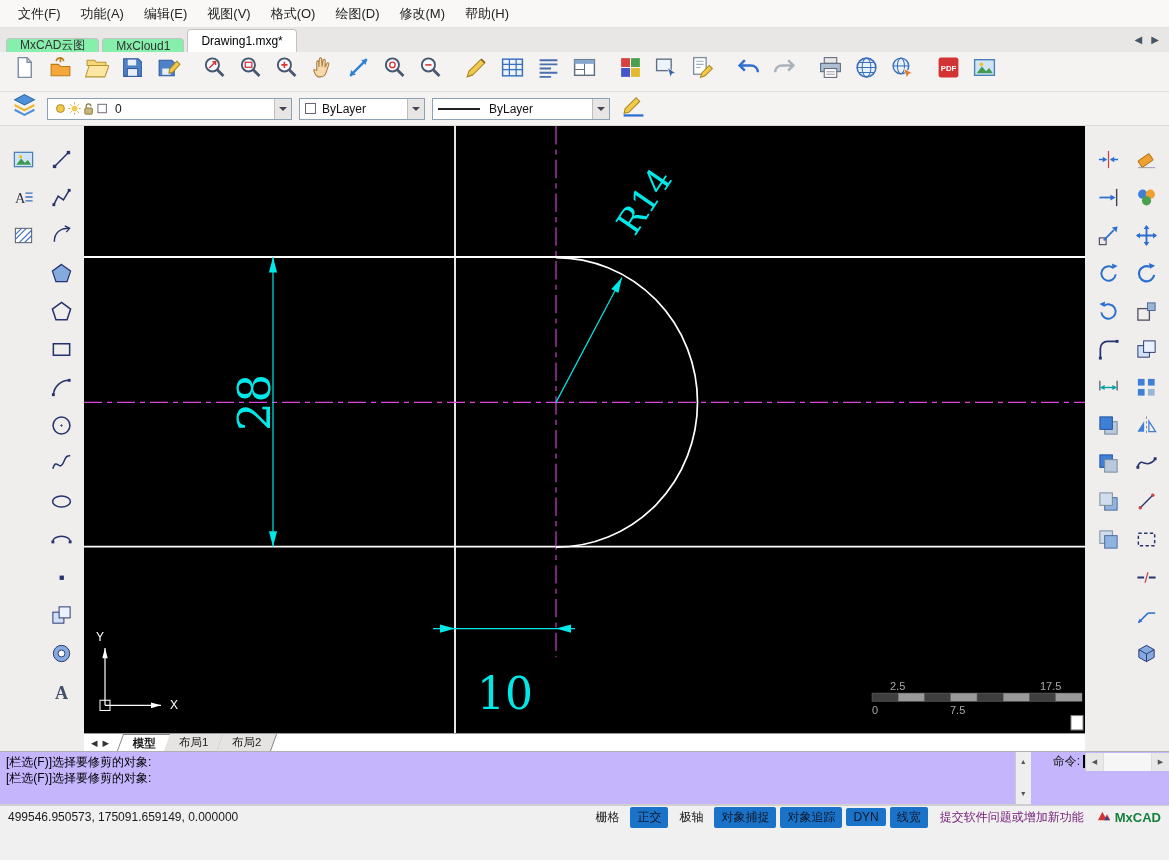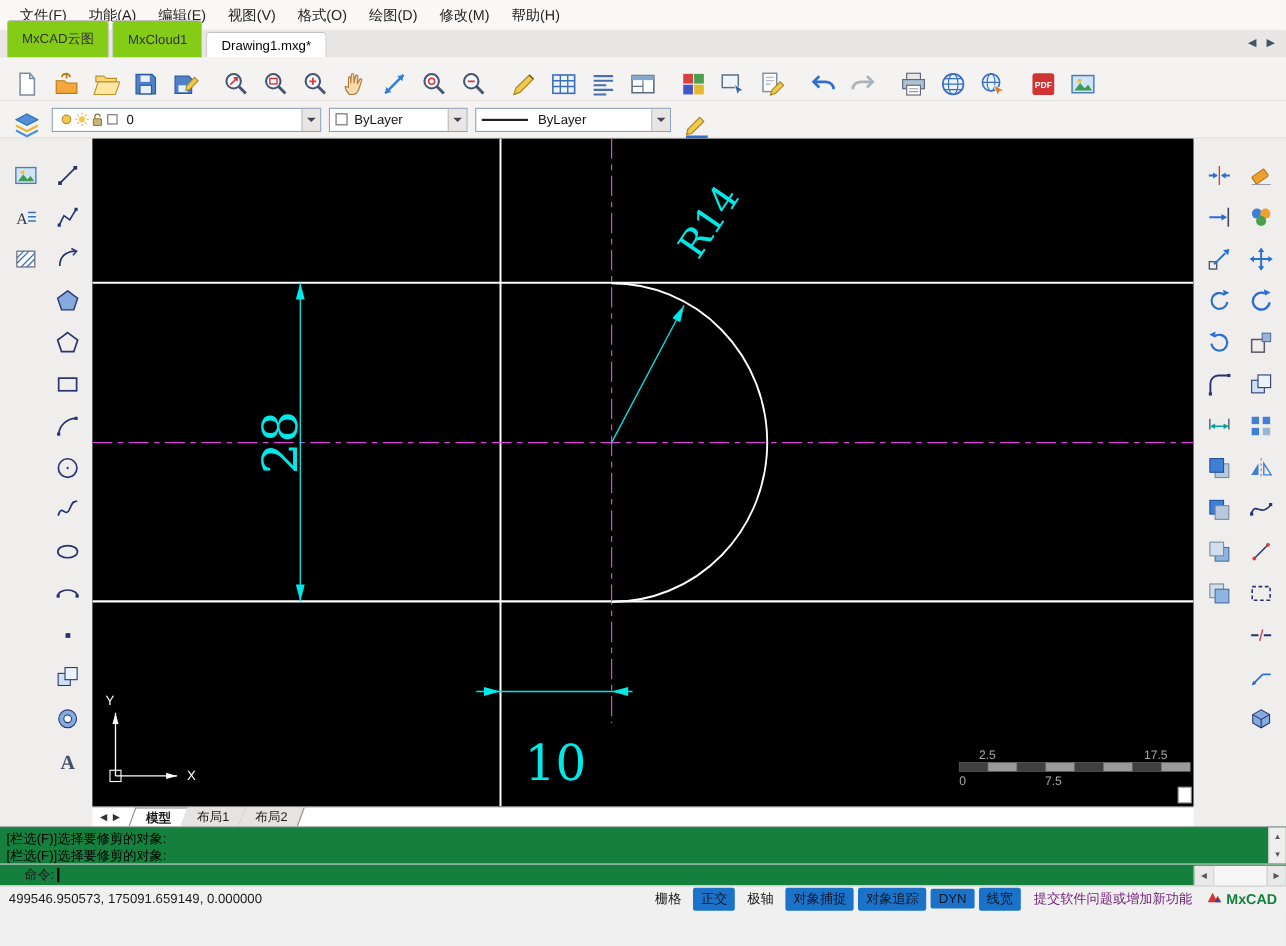--- a/index.html
+++ b/index.html
@@ -6,25 +6,25 @@
   html,body{width:1169px;height:860px;overflow:hidden;background:#f0f0f0;
     font-family:"Liberation Sans","DejaVu Sans",sans-serif;font-size:12px;color:#1a1a1a}
   .title-bar{height:32px;background:#fff;display:flex;align-items:center;padding-left:8px}
   .app-icon svg{width:18px;height:18px;display:block}
   .title-text{margin-left:7px;font-size:12.5px;color:#1a1a1a}
   .win-controls{margin-left:auto;display:flex;height:100%}
   .win-btn{width:46px;display:flex;align-items:center;justify-content:center;font-size:13px;color:#333}
   .menu-bar{height:28px;background:#f9f8f7;display:flex;align-items:center;padding-left:8px;border-bottom:1px solid #e6e4e2}
   .menu-item{padding:5px 10px;font-size:13px;color:#222}
   .doc-tabs{height:24px;background:#e9e7e5;display:flex;align-items:flex-end;padding-left:6px;position:relative}
-  .doc-tab{height:34px;display:flex;align-items:center;padding:0 13px;background:#84cc16;border:1px solid #c4c2c0;border-bottom:none;border-radius:4px 4px 0 0;margin-right:3px;font-size:12px;color:#333;white-space:nowrap}
+  .doc-tab{height:14px;display:flex;align-items:center;padding:0 13px;background:#86efac;border:1px solid #c4c2c0;border-bottom:none;border-radius:4px 4px 0 0;margin-right:3px;font-size:12px;color:#333;white-space:nowrap}
   .doc-tab.active{background:#fff;font-weight:400;color:#000;height:23px}
   .tab-nav{position:absolute;right:10px;top:6px;display:flex;gap:9px;color:#456;font-size:10px}
   .main-toolbar{height:40px;background:#f4f3f1;display:flex;align-items:center;padding-left:6px;border-bottom:1px solid #e2e0de}
-  .tb-btn{width:36px;height:34px;display:flex;align-items:flex-end;justify-content:center;border-radius:3px}
+  .tb-btn{width:36px;height:34px;display:flex;align-items:flex-start;justify-content:center;border-radius:3px}
   .tb-btn.gapped{margin-left:10px}
   .tb-btn svg{width:25px;height:25px;display:block}
   .prop-bar{height:34px;background:#f4f3f1;display:flex;align-items:center;gap:7px;padding-left:8px;border-bottom:1px solid #dcdad8}
   .prop-bar .tb-btn{width:32px}
   .combo{height:22px;background:#fff;border:1px solid #8da0b5;display:flex;align-items:center;padding-left:5px;font-size:12px;color:#111}
   .layer-combo{width:245px}.color-combo{width:126px}.linetype-combo{width:178px}
   .combo-icons svg{width:58px;height:15px;display:block;margin-right:4px}
   .swatch{width:11px;height:11px;background:#fefefe;border:1px solid #667;margin-right:6px}
   .lt-line{width:42px;height:2px;background:#222;margin-right:9px}
   .combo-value{flex:1}
@@ -37,21 +37,21 @@
   .tool-btn svg{width:23px;height:23px;display:block}
   .canvas-wrap{flex:1;display:flex;flex-direction:column;min-width:0}
   .canvas{flex:1;background:#000;position:relative}
   .canvas svg{position:absolute;inset:0;width:100%;height:100%}
   .sheet-bar{height:18px;background:#fff;border-top:1px solid #9a9a9a;display:flex;align-items:center;font-size:11.5px}
   .sheet-nav{display:flex;gap:5px;padding:0 7px;font-size:8.5px;color:#333}
   .sheet-tabs{display:flex;height:100%;align-items:stretch;padding-left:6px}
   .sheet-tab{display:flex;align-items:center;padding:0 12px;transform:skewX(-20deg);border-right:1px solid #888;background:#e6e4e2;margin-left:-2px}
   .sheet-tab.active{background:#fff;border:1px solid #888;border-bottom:none;font-weight:700}
   .sheet-tab .unskew{transform:skewX(20deg);white-space:nowrap}
-  .command-panel{height:54px;background:#15803d;border-top:1px solid #b0b0b0;display:flex;flex-direction:column;font-size:12px}
+  .command-panel{height:54px;background:#c4b5fd;border-top:1px solid #b0b0b0;display:flex;flex-direction:row;font-size:12px}
   .cmd-history{flex:1;position:relative;padding:2px 6px;line-height:16px;color:#000;border-bottom:1px solid #cfcfcf;overflow:hidden}
   .cmd-vscroll{position:absolute;right:0;top:0;bottom:0;width:16px;background:#eee;border-left:1px solid #ccc;display:flex;flex-direction:column;justify-content:space-between;align-items:center;font-size:7px;color:#555;padding:2px 0}
   .cmd-prompt-row{height:19px;display:flex;align-items:center;padding-left:22px}
   .caret{width:2px;height:13px;background:#000;margin-left:3px}
   .cmd-hscroll{margin-left:auto;width:84px;height:18px;display:flex;align-items:stretch;border-left:1px solid #ccc}
   .hs-btn{width:17px;background:#e8e8e8;display:flex;align-items:center;justify-content:center;font-size:7px;color:#555}
   .hs-track{flex:1;background:#f6f6f6;border-left:1px solid #ddd;border-right:1px solid #ddd}
   .status-bar{height:23px;background:#f0f0f0;border-top:1px solid #cfcfcf;display:flex;align-items:center;padding:0 8px;font-size:12px}
   .status-right{margin-left:auto;display:flex;align-items:center;gap:4px}
   .toggle{padding:2px 7px;border-radius:2px;white-space:nowrap}

